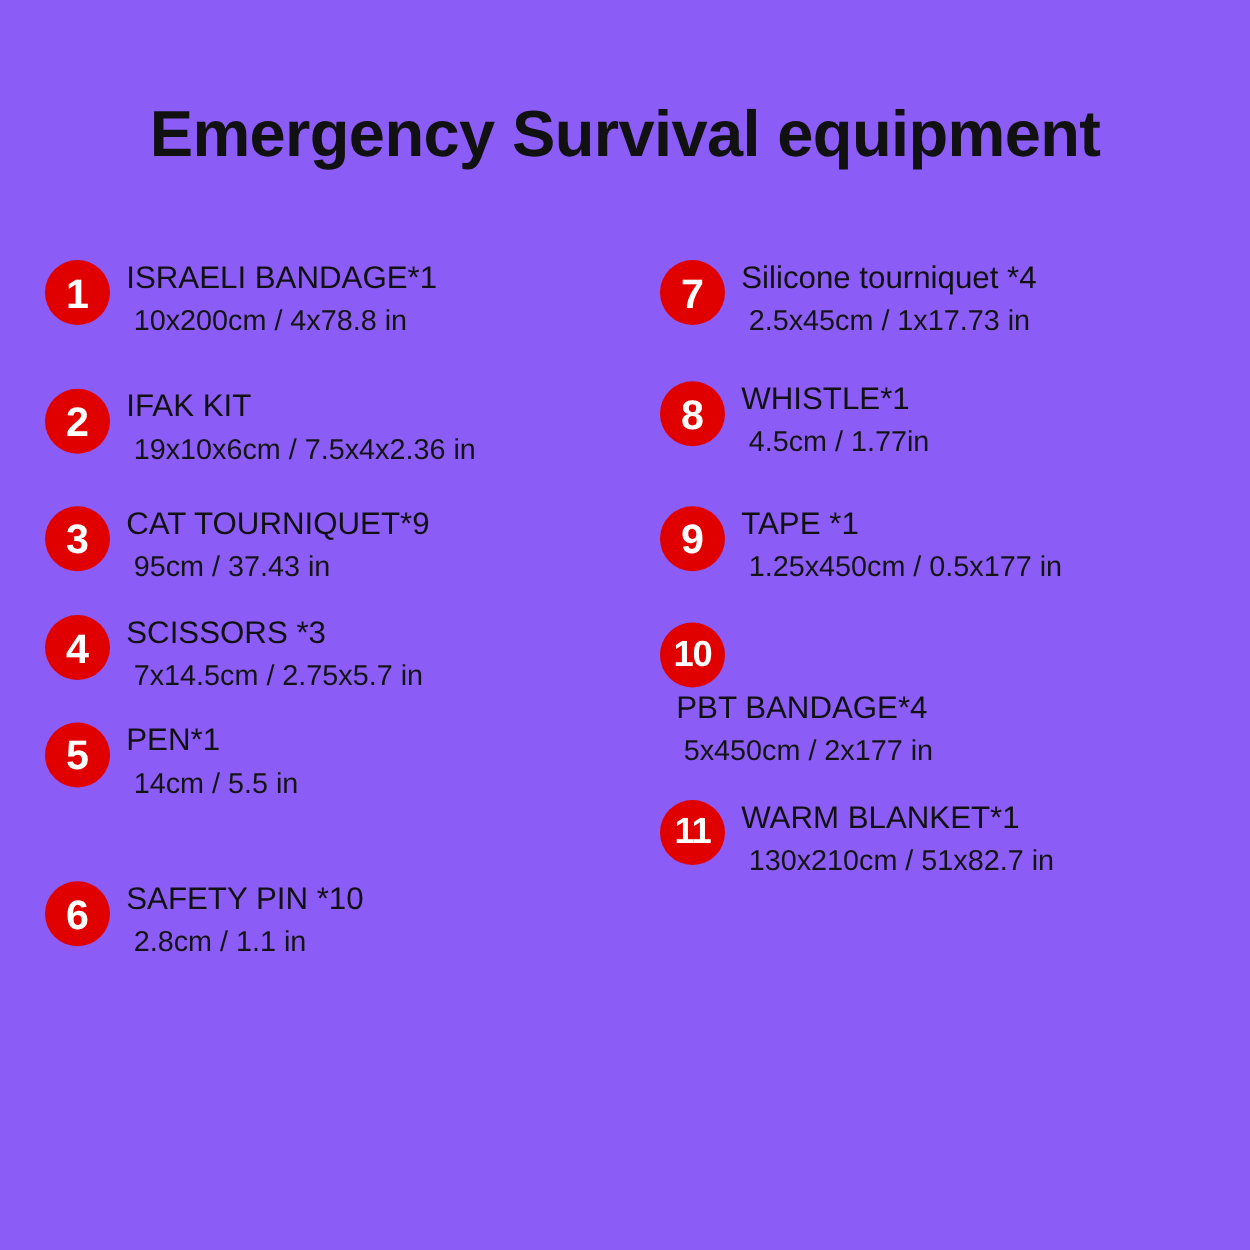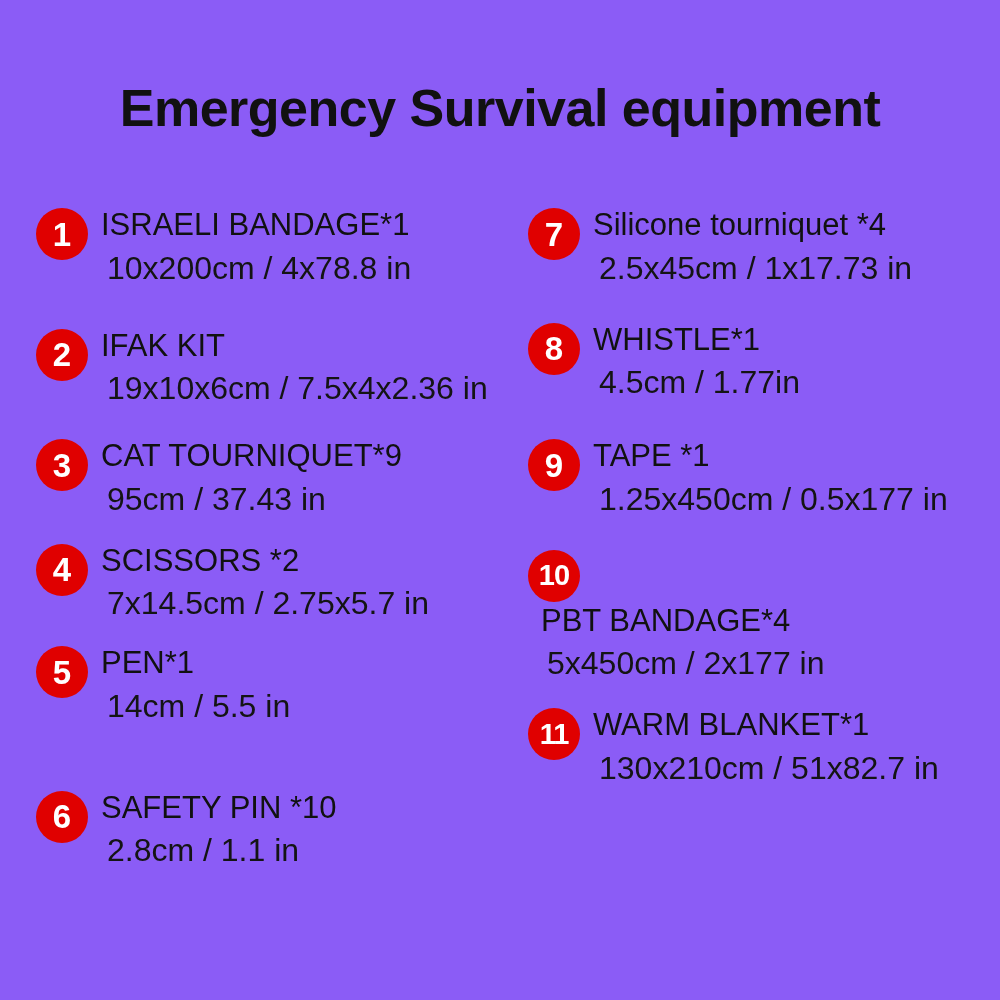--- a/index.html
+++ b/index.html
@@ -71,28 +71,28 @@
   }
   .badge.wide {
     font-size: 29px;
     letter-spacing: -1px;
   }
   .texts {
     padding-left: 13px;
     padding-top: 2px;
   }
   .name {
-    font-size: 31px;
+    font-size: 25px;
     font-weight: 400;
     color: #111111;
     line-height: 1.12;
     white-space: nowrap;
   }
   .size {
-    font-size: 32px;
+    font-size: 23px;
     font-weight: 400;
     color: #141414;
     line-height: 1.15;
     margin-top: 7px;
     padding-left: 6px;
     white-space: nowrap;
   }
 
   
   .col-left .item:nth-child(1) { margin-top: 14px; margin-bottom: 40px; }
@@ -139,21 +139,21 @@
         <div class="badge">3</div>
         <div class="texts">
           <div class="name">CAT TOURNIQUET*9</div>
           <div class="size">95cm / 37.43 in</div>
         </div>
       </div>
 
       <div class="item">
         <div class="badge">4</div>
         <div class="texts">
-          <div class="name">SCISSORS *2</div>
+          <div class="name">SCISSORS *3</div>
           <div class="size">7x14.5cm / 2.75x5.7 in</div>
         </div>
       </div>
 
       <div class="item">
         <div class="badge">5</div>
         <div class="texts">
           <div class="name">PEN*1</div>
           <div class="size">14cm / 5.5 in</div>
         </div>

